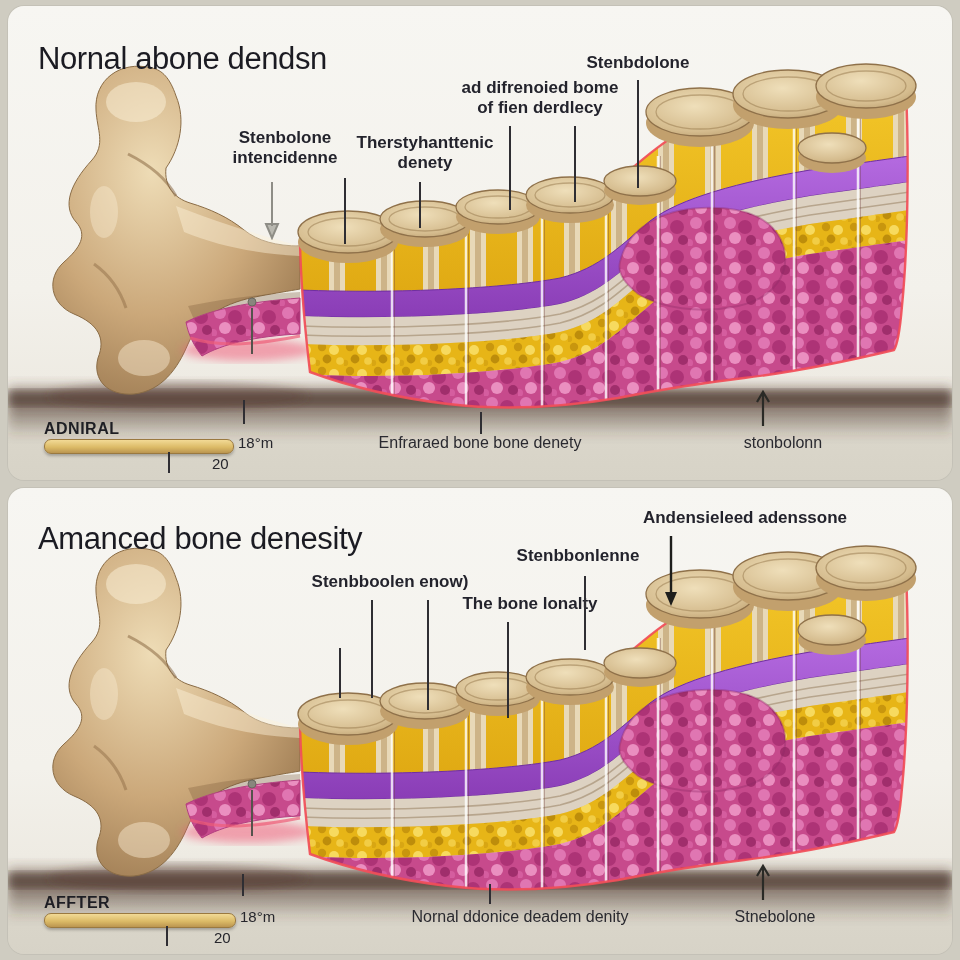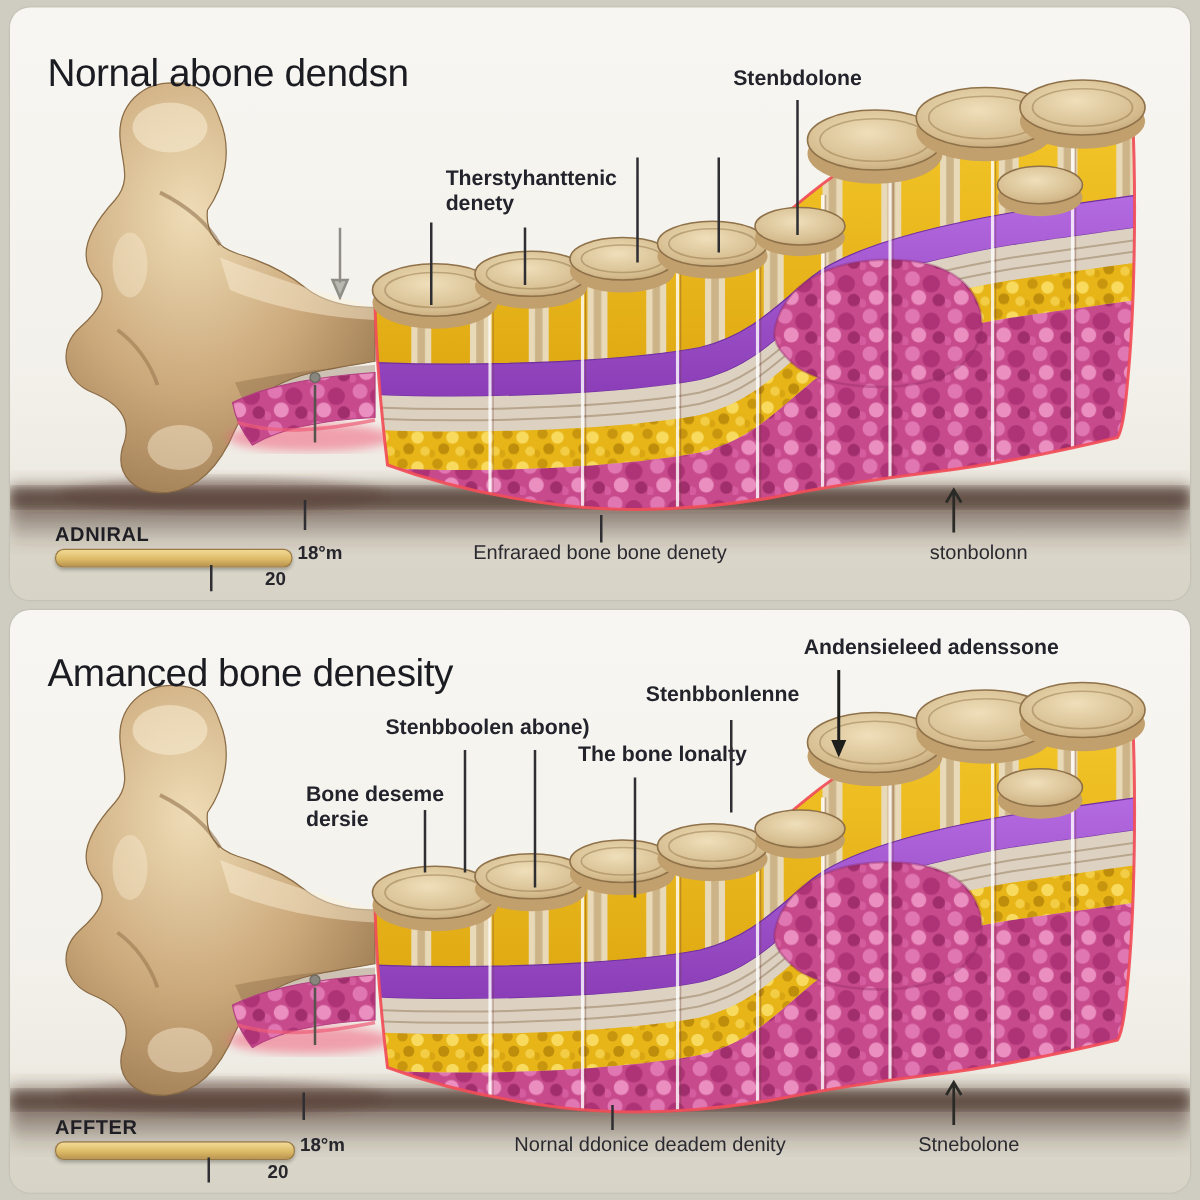--- a/index.html
+++ b/index.html
@@ -6,30 +6,30 @@
   body{width:960px;height:960px;background:#cfccc1;position:relative;overflow:hidden;
        font-family:"Liberation Sans",sans-serif}
   .panel{position:absolute;left:8px;width:944px;border-radius:16px;overflow:hidden;
          background:linear-gradient(180deg,#f7f6f2 0%,#f3f1eb 60%,#eeebe3 79%,#dcd8cc 85%,#d7d3c7 100%);
          box-shadow:0 0 0 1px rgba(0,0,0,.05)}
   .p0{top:6px;height:474px}
   .p1{top:488px;height:466px}
   .illu{position:absolute;left:0;top:0;width:944px;height:462px;display:block}
   .ptitle{position:absolute;font-weight:400;font-size:31px;line-height:1.05;color:#1b1b22;
           letter-spacing:-.4px}
-  .callout{position:absolute;transform:translateX(-50%);font-weight:700;
+  .callout{position:absolute;transform:translateX(-50%);text-align:center;font-weight:700;
            font-size:17px;line-height:1.15;color:#23232c;white-space:pre-line}
   .pline{position:absolute;width:2px;background:#2f2e33}
   .flabel{position:absolute;transform:translateX(-50%);font-weight:400;font-size:16px;
           line-height:1.1;color:#2a2a30}
   .scap{position:absolute;font-weight:800;font-size:16px;color:#1e1e24;letter-spacing:.5px}
   .sbar{position:absolute;height:13px;border-radius:7px;
         background:linear-gradient(180deg,#f2da96,#dcbb67 55%,#bb9550);
         border:1px solid #9a7940;box-shadow:0 2px 3px rgba(0,0,0,.25)}
-  .sval{position:absolute;font-weight:700;font-size:15px;color:#26262c}
+  .sval{position:absolute;font-weight:400;font-size:15px;color:#26262c}
   .arrow{position:absolute}
 </style>
 </head>
 <body>
 
 <svg width="0" height="0" style="position:absolute" aria-hidden="true">
   <defs>
     <radialGradient id="boneGrad" cx="40%" cy="32%" r="80%">
       <stop offset="0" stop-color="#eedcb6"></stop>
         <stop offset=".55" stop-color="#cba87a"></stop>
@@ -171,22 +171,26 @@
     </symbol>
   </defs>
 </svg>
 
 <section class="panel p0">
   <svg class="illu" viewBox="0 0 944 462">
       <use href="#illu"></use>
     </svg>
   <h1 class="ptitle" style="left:30px;top:16px">Nornal abone dendsn</h1>
 
+  <div class="callout" style="left:277px;top:122px">Stenbolone
+intencidenne</div>
   <div class="callout" style="left:417px;top:127px">Therstyhanttenic
 denety</div>
+  <div class="callout" style="left:532px;top:72px">ad difrenoied bome
+of fien derdlecy</div>
   <div class="callout" style="left:630px;top:47px">Stenbdolone</div>
 
   <div class="pline" style="left:336px;top:172px;height:66px"></div>
   <div class="pline" style="left:411px;top:176px;height:46px"></div>
   <div class="pline" style="left:501px;top:120px;height:84px"></div>
   <div class="pline" style="left:566px;top:120px;height:76px"></div>
   <div class="pline" style="left:629px;top:74px;height:108px"></div>
 
   <svg class="arrow" style="left:256px;top:176px" width="16" height="58">
     <path d="M8,0 L8,44 M2,42 L8,56 L14,42 Z" stroke="#8e8d86" stroke-width="2" fill="#b9b8b0"></path>
@@ -208,24 +212,22 @@
 </section>
 
 <section class="panel p1">
   <svg class="illu" viewBox="0 0 944 462">
       <use href="#illu"></use>
     </svg>
   <h1 class="ptitle" style="left:30px;top:14px">Amanced bone denesity</h1>
 
   <div class="callout" style="left:737px;top:20px">Andensieleed adenssone</div>
   <div class="callout" style="left:570px;top:58px">Stenbbonlenne</div>
-  <div class="callout" style="left:382px;top:84px">Stenbboolen abone)</div>
+  <div class="callout" style="left:382px;top:84px">Stenbboolen enow)</div>
   <div class="callout" style="left:522px;top:106px">The bone lonalty</div>
-  <div class="callout" style="left:292px;top:138px">Bone deseme
-dersie</div>
 
   <svg class="arrow" style="left:654px;top:48px" width="18" height="72">
     <path d="M9,0 L9,58" stroke="#1e1e1c" stroke-width="2.4"></path>
     <path d="M3,56 L15,56 L9,70 Z" fill="#1e1e1c"></path>
   </svg>
   <div class="pline" style="left:576px;top:88px;height:74px"></div>
   <div class="pline" style="left:363px;top:112px;height:98px"></div>
   <div class="pline" style="left:419px;top:112px;height:110px"></div>
   <div class="pline" style="left:499px;top:134px;height:96px"></div>
   <div class="pline" style="left:331px;top:160px;height:50px"></div>

